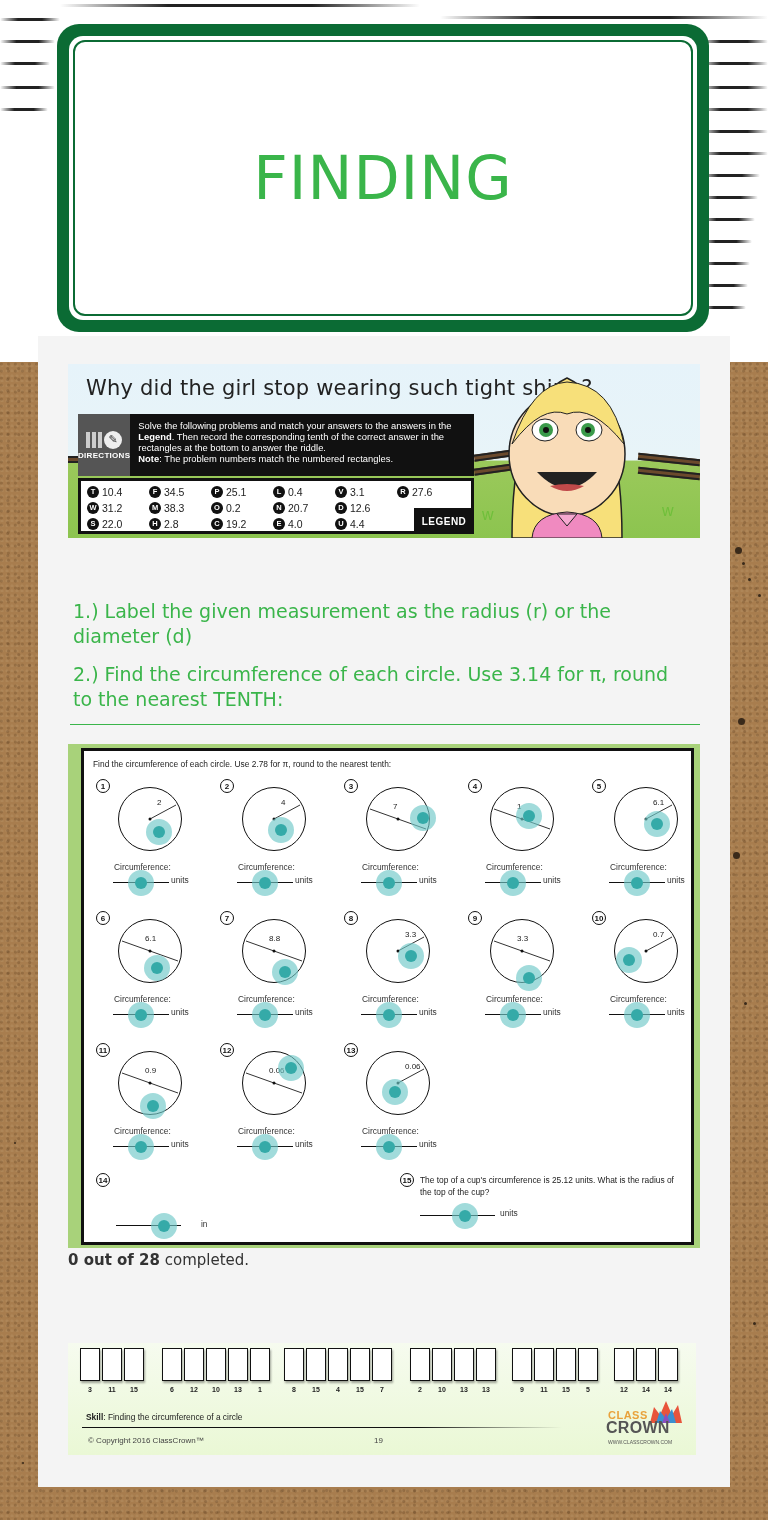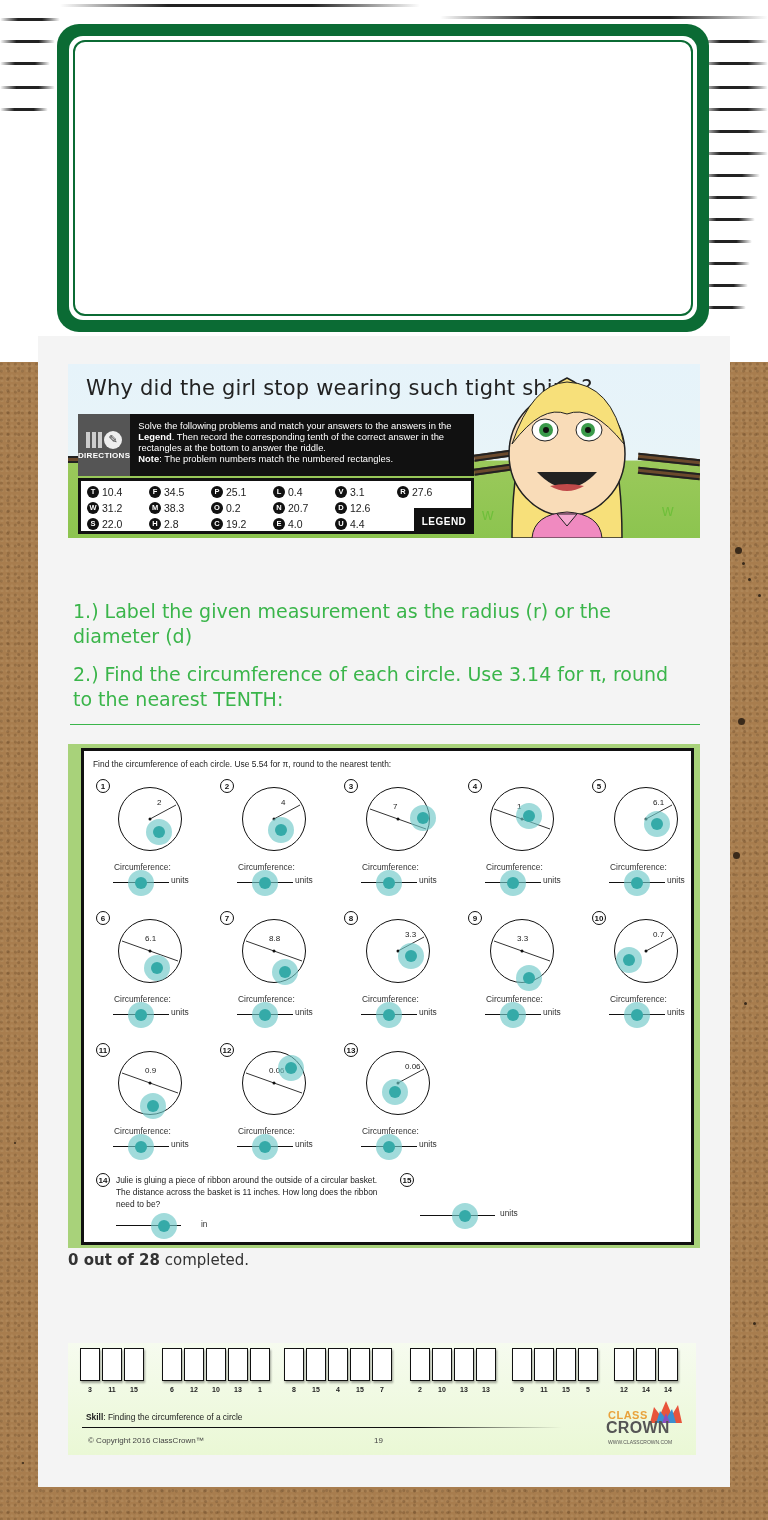--- a/index.html
+++ b/index.html
@@ -162,20 +162,21 @@
   <div class="speed-line" style="left:700px;top:240px;width:52px;"></div>
   <div class="speed-line" style="left:700px;top:262px;width:50px;"></div>
   <div class="speed-line" style="left:700px;top:284px;width:48px;"></div>
   <div class="speed-line" style="left:700px;top:306px;width:46px;"></div>
 </div>
 
 <div class="title-card">
   <div class="title-card-inner">
     <div class="title-card-inner2">
       <div class="title-text">
+        <div>FINDING</div>
       </div>
     </div>
   </div>
 </div>
 
 <div class="cork">
   <div class="speck" style="left:735px;top:185px;width:7px;height:7px;"></div>
   <div class="speck" style="left:742px;top:200px;width:3px;height:3px;"></div>
   <div class="speck" style="left:748px;top:216px;width:3px;height:3px;"></div>
   <div class="speck" style="left:758px;top:232px;width:3px;height:3px;"></div>
@@ -304,21 +305,21 @@
   <div class="grass" style="left:414px;top:142px;">ᴡ</div>
   <div class="grass" style="left:594px;top:138px;">ᴡ</div>
 </div>
 
 <div class="instr" style="top:599px;width:600px;">1.) Label the given measurement as the radius (r) or the diameter (d)</div>
 <div class="instr" style="top:662px;width:600px;">2.) Find the circumference of each circle. Use 3.14 for π, round to the nearest TENTH:</div>
 <div class="instr-rule"></div>
 
 <div class="sheet-frame"></div>
 <div class="sheet">
-  <div class="sheet-instr">Find the circumference of each circle. Use 5.54 for π, round to the nearest tenth:</div>
+  <div class="sheet-instr">Find the circumference of each circle. Use 2.78 for π, round to the nearest tenth:</div>
   <div id="problems">
       <div class="problem" style="left: 12px; top: 28px;">
         <div class="pnum">1</div>
         <div class="circle">
           <svg width="64" height="64" viewBox="0 0 64 64">
             <line x1="32" y1="32" x2="58" y2="18" stroke="#333" stroke-width="1"></line>
             <circle cx="32" cy="32" r="1.5" fill="#111"></circle>
           </svg>
           <div class="meas" style="left:38px;top:10px;">2</div>
         </div>
@@ -505,28 +506,28 @@
         <div class="hotspot" style="left:38px;top:36px;"></div>
         <div class="circ-label">Circumference:</div>
         <div class="answer-line"></div>
         <div class="units">units</div>
         <div class="hotspot" style="left:32px;top:91px;"></div>
       </div>
     </div>
 
   <div class="problem" style="left:12px;top:422px;width:290px;height:70px;">
     <div class="pnum">14</div>
-    <div class="word-prob" style="left:20px;top:1px;width:262px;">Julie is gluing a piece of ribbon around the outside of a circular basket. The distance across the basket is 11 inches. How long does the ribbon need to be?</div>
     <div class="answer-line" style="left:20px;top:52px;width:65px;"></div>
     <div class="units" style="left:105px;top:46px;">in</div>
     <div class="hotspot" style="left:55px;top:40px;"></div>
   </div>
 
   <div class="problem" style="left:316px;top:422px;width:290px;height:70px;">
     <div class="pnum">15</div>
+    <div class="word-prob" style="left:20px;top:1px;width:265px;">The top of a cup's circumference is 25.12 units. What is the radius of the top of the cup?</div>
     <div class="answer-line" style="left:20px;top:42px;width:75px;"></div>
     <div class="units" style="left:100px;top:35px;">units</div>
     <div class="hotspot" style="left:52px;top:30px;"></div>
   </div>
 </div>
 
 <div class="progress">
   <b>0 out of 28</b><span> completed.</span>
 </div>
 

